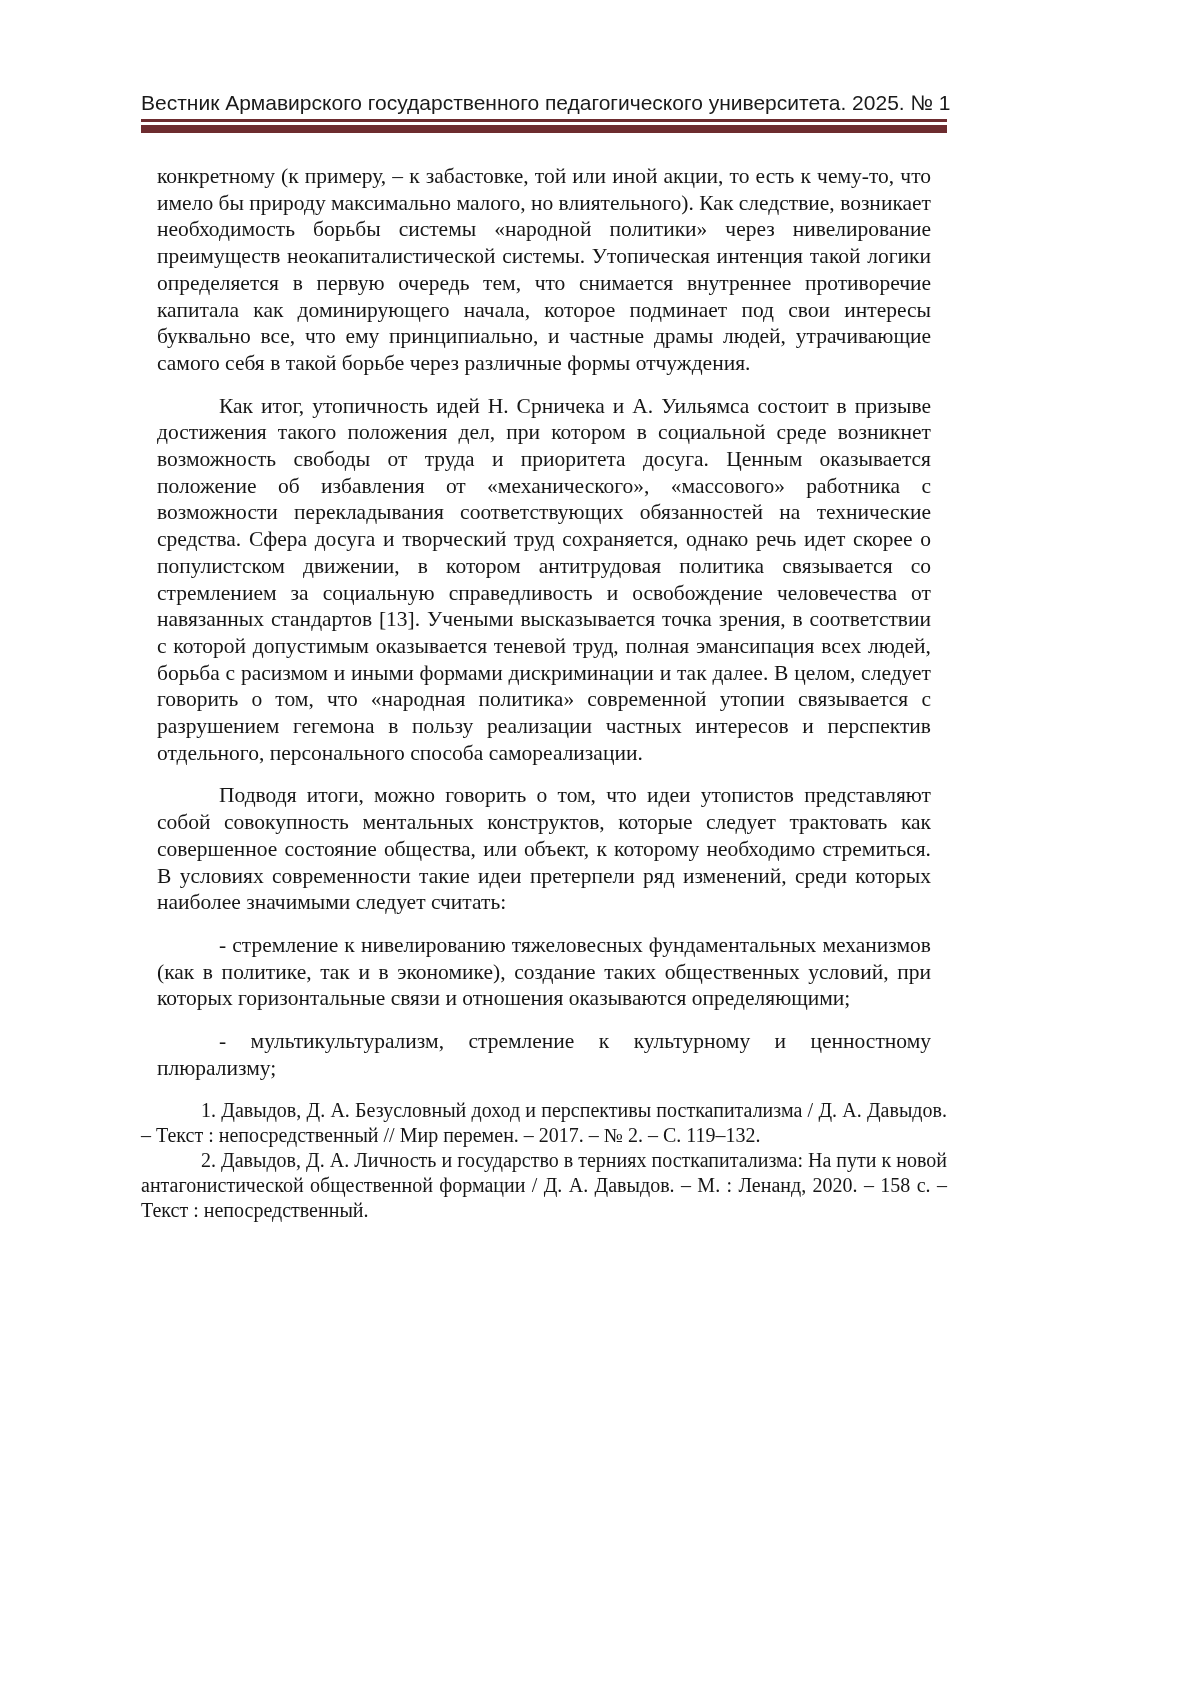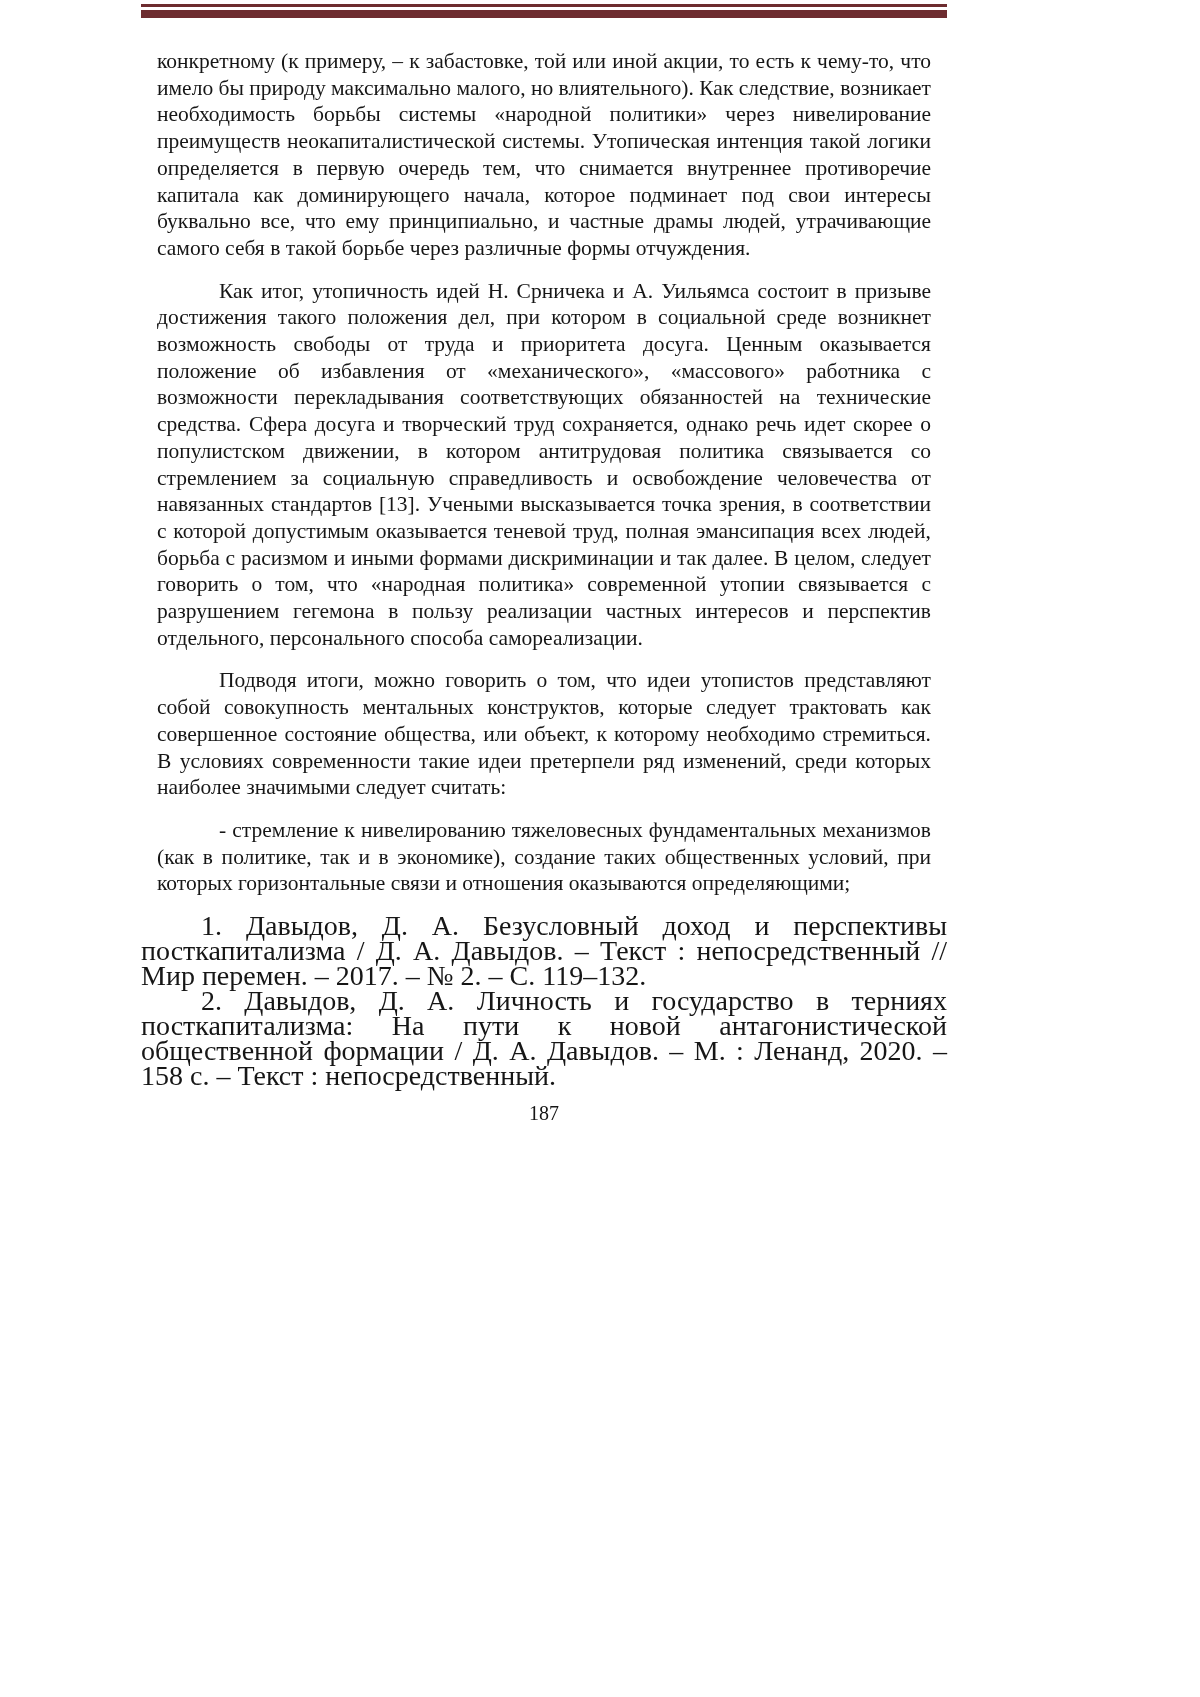--- a/index.html
+++ b/index.html
@@ -55,53 +55,54 @@
   }
   .refs-heading {
     margin-top: 24px;
     text-align: center;
     font-weight: bold;
     font-size: 21.5px;
     line-height: 27px;
   }
   .refs {
     margin-top: 2px;
-    font-size: 28px;
+    font-size: 20px;
     line-height: 25px;
     text-align: justify;
   }
   .refs p {
     margin: 0;
     text-indent: 60px;
   }
   .page-number {
     margin-top: 13px;
     text-align: center;
     font-size: 20px;
     line-height: 25px;
   }
 </style>
 </head>
 <body>
 
 <div class="page">
   <div class="content">
 
+    <div class="journal-header">Вестник Армавирского государственного педагогического университета. 2025. № 1</div>
     <div class="rule-thin"></div>
     <div class="rule-thick"></div>
 
     <div class="article">
       <p>конкретному (к примеру, – к забастовке, той или иной акции, то есть к чему-то, что имело бы природу максимально малого, но влиятельного). Как следствие, возникает необходимость борьбы системы «народной политики» через нивелирование преимуществ неокапиталистической системы. Утопическая интенция такой логики определяется в первую очередь тем, что снимается внутреннее противоречие капитала как доминирующего начала, которое подминает под свои интересы буквально все, что ему принципиально, и частные драмы людей, утрачивающие самого себя в такой борьбе через различные формы отчуждения.</p>
       <p class="indent">Как итог, утопичность идей Н. Срничека и А. Уильямса состоит в призыве достижения такого положения дел, при котором в социальной среде возникнет возможность свободы от труда и приоритета досуга. Ценным оказывается положение об избавления от «механического», «массового» работника с возможности перекладывания соответствующих обязанностей на технические средства. Сфера досуга и творческий труд сохраняется, однако речь идет скорее о популистском движении, в котором антитрудовая политика связывается со стремлением за социальную справедливость и освобождение человечества от навязанных стандартов [13]. Учеными высказывается точка зрения, в соответствии с которой допустимым оказывается теневой труд, полная эмансипация всех людей, борьба с расизмом и иными формами дискриминации и так далее. В целом, следует говорить о том, что «народная политика» современной утопии связывается с разрушением гегемона в пользу реализации частных интересов и перспектив отдельного, персонального способа самореализации.</p>
       <p class="indent">Подводя итоги, можно говорить о том, что идеи утопистов представляют собой совокупность ментальных конструктов, которые следует трактовать как совершенное состояние общества, или объект, к которому необходимо стремиться. В условиях современности такие идеи претерпели ряд изменений, среди которых наиболее значимыми следует считать:</p>
       <p class="indent">- стремление к нивелированию тяжеловесных фундаментальных механизмов (как в политике, так и в экономике), создание таких общественных условий, при которых горизонтальные связи и отношения оказываются определяющими;</p>
+      <p class="indent">- мультикультурализм, стремление к культурному и ценностному плюрализму;</p>
     </div>
 
 
     <div class="refs">
       <p>1. Давыдов, Д. А. Безусловный доход и перспективы посткапитализма / Д. А. Давыдов. – Текст : непосредственный // Мир перемен. – 2017. – № 2. – С. 119–132.</p>
       <p>2. Давыдов, Д. А. Личность и государство в терниях посткапитализма: На пути к новой антагонистической общественной формации / Д. А. Давыдов. – М. : Ленанд, 2020. – 158 с. – Текст : непосредственный.</p>
     </div>
 
-    <div class="page-number">187</div>
 
   </div>
 </div>
 
 </body></html>

